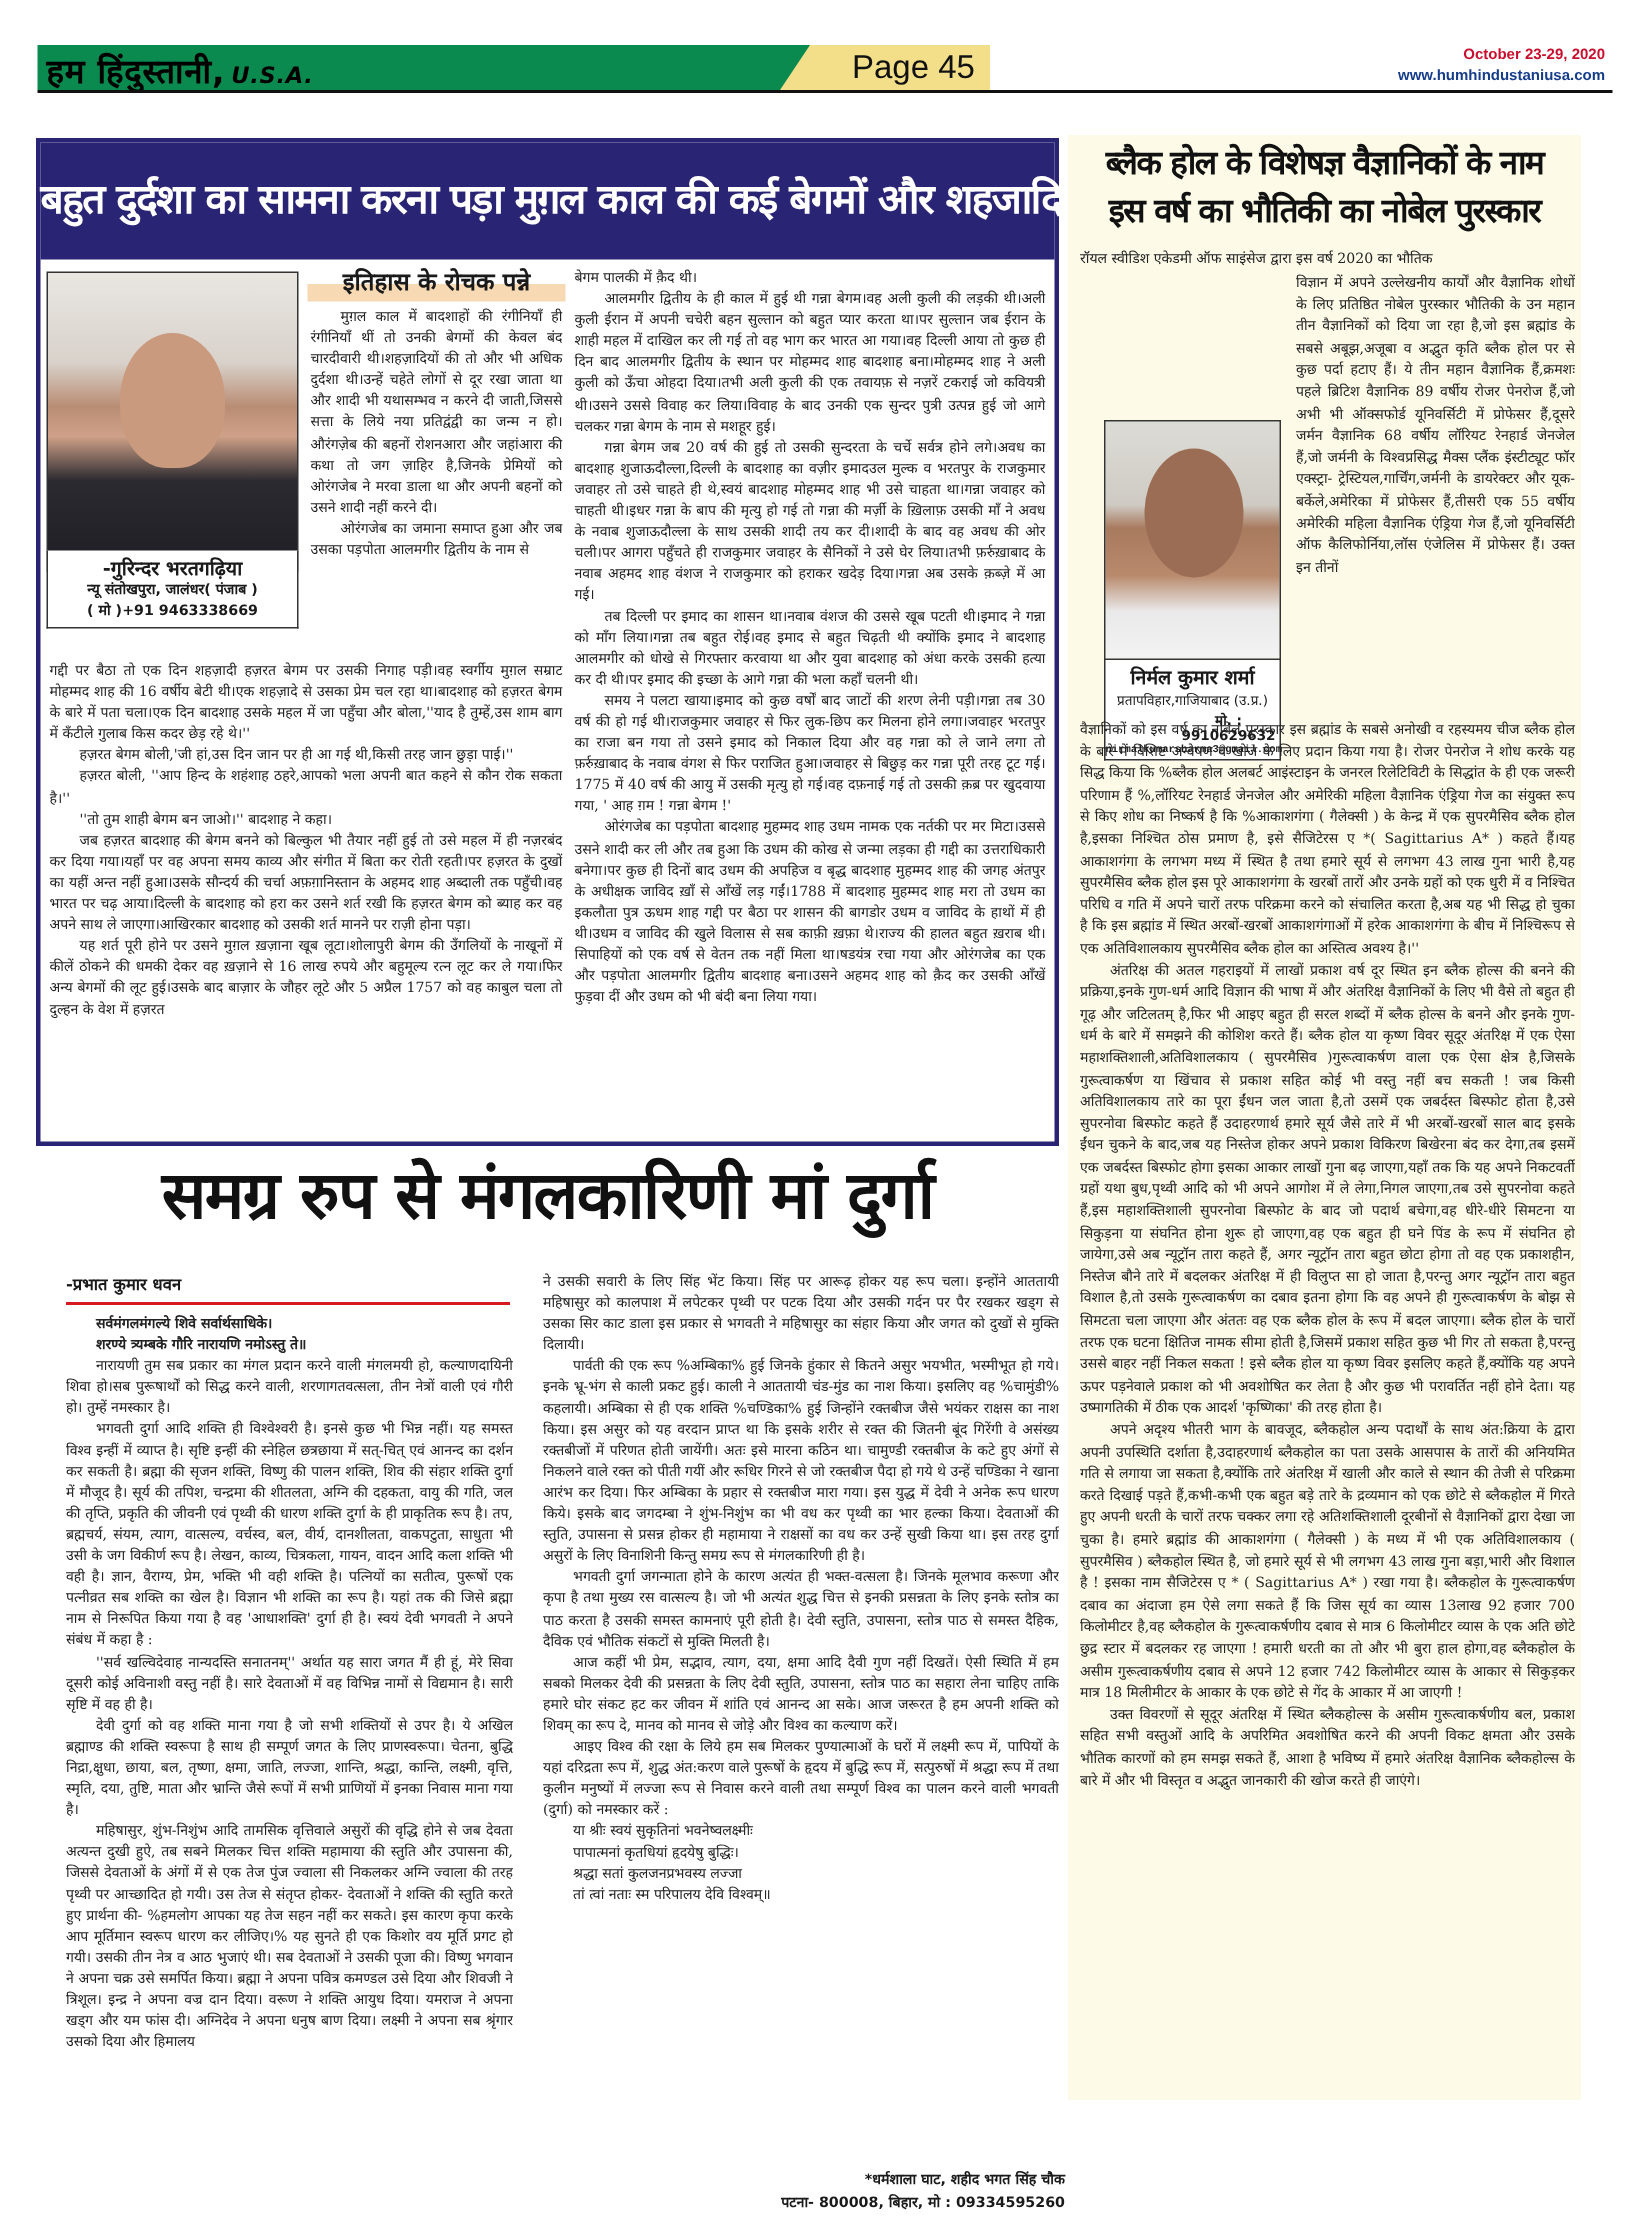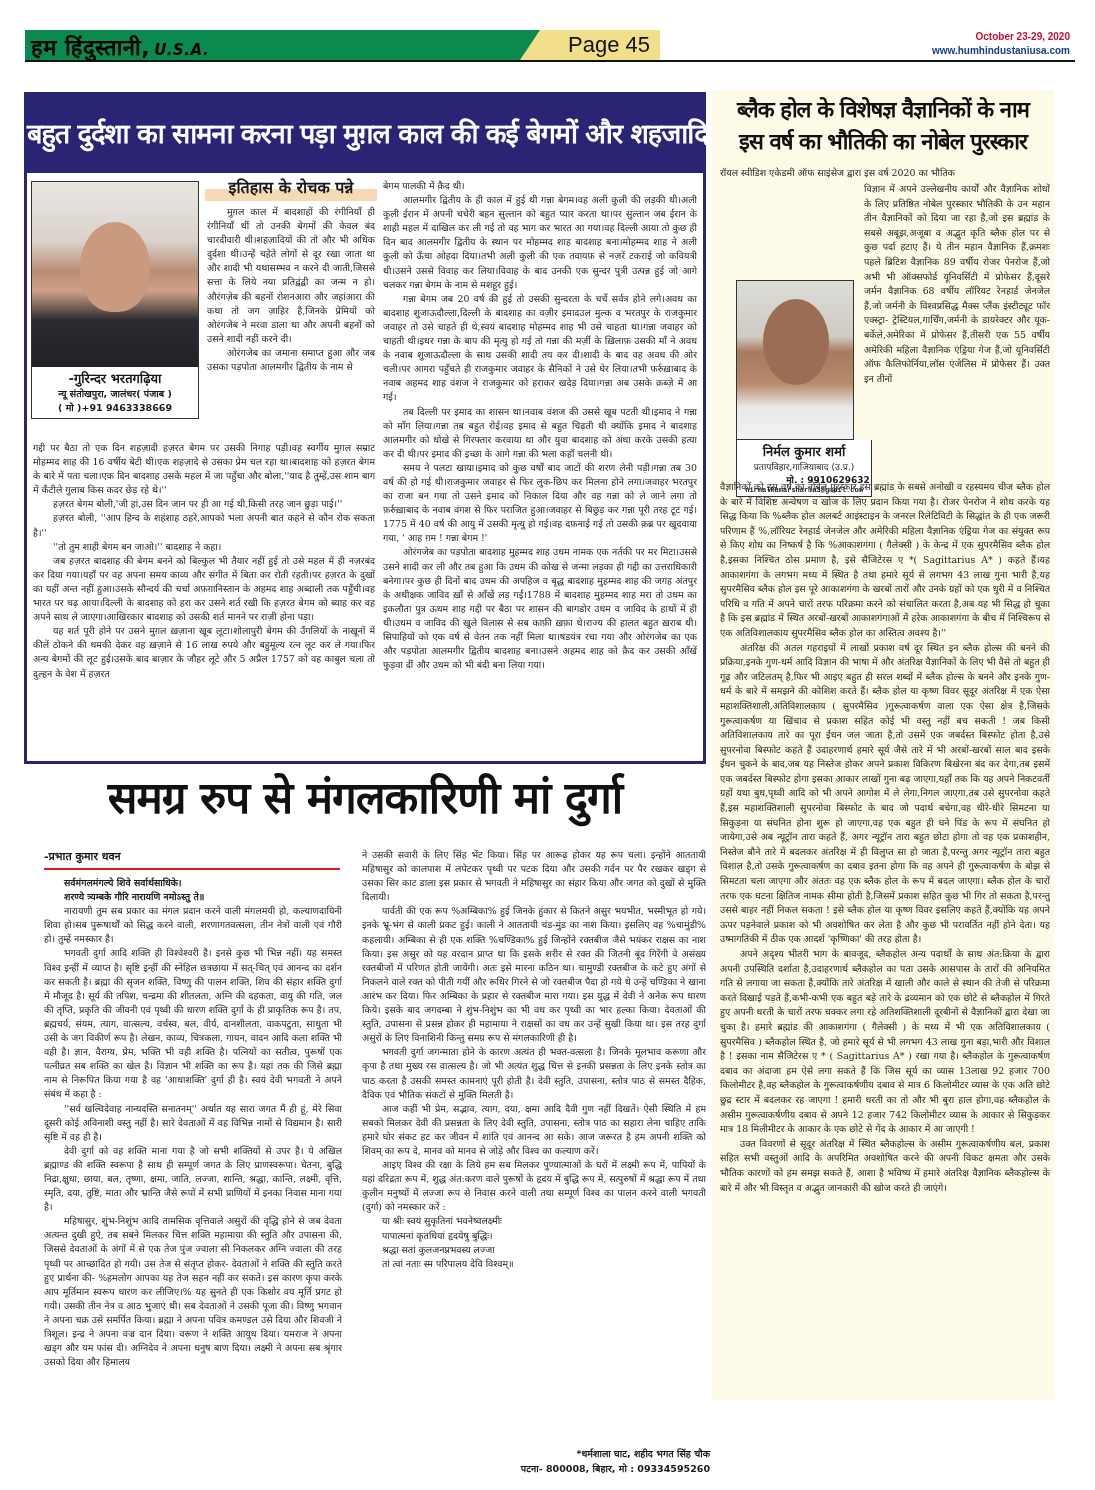--- a/index.html
+++ b/index.html
@@ -29,21 +29,21 @@
   .kicker { position: absolute; left: 178px; top: 80px; width: 172px; height: 26px; background: linear-gradient(180deg,#fff 55%,#f7d9b4 55%); font-family: "DejaVu Sans", sans-serif; font-weight: bold; font-size: 16px; text-align: center; line-height: 26px; }
   .col { position: absolute; font-size: 9.4px; line-height: 14.1px; text-align: justify; color: #222; overflow: hidden; }
   .col p { text-indent: 20px; }
   .col p.noind { text-indent: 0; }
 
   
   .nobel { position: absolute; left: 712px; top: 90px; width: 342px; height: 1310px; background: #fdfbe8; }
   .nobel-head { position: absolute; left: 0; top: 4px; width: 342px; text-align: center; font-family: "DejaVu Sans", sans-serif; font-weight: bold; font-size: 22px; line-height: 32px; color: #111; letter-spacing: -1px; }
   .photo2 { position: absolute; left: 24px; top: 190px; width: 118px; height: 160px; border: 1px solid #333; background: linear-gradient(180deg,#dcdcd6 0%,#cfcbc4 35%,#a87a5e 45%,#b98a6c 65%,#e9e9ea 80%,#f3f3f3 100%); }
   .photo2 .face { position: absolute; left: 26px; top: 18px; width: 66px; height: 86px; border-radius: 50%; background: #9b6d55; }
-  .byline2 { position: absolute; left: 24px; top: 350px; width: 136px; border: 1px solid #333; border-top: 0; background: #fff; text-align: center; font-family: "DejaVu Sans", sans-serif; padding: 2px 0; }
+  .byline2 { position: absolute; left: 24px; top: 350px; width: 118px; border: 1px solid #333; border-top: 0; background: #fff; text-align: center; font-family: "DejaVu Sans", sans-serif; padding: 2px 0; }
   .byline2 .n { font-weight: bold; font-size: 13px; }
   .byline2 .a { font-size: 9px; }
   .byline2 .p { font-weight: bold; font-size: 9px; padding-left: 48px; }
   .byline2 .e { font-weight: bold; font-size: 7px; font-family: Liberation Mono, monospace; }
 
   
   .durga-head { position: absolute; left: 24px; top: 768px; width: 682px; font-family: "DejaVu Sans", sans-serif; font-weight: bold; font-size: 44px; line-height: 60px; text-align: center; color: #111; letter-spacing: -1px; white-space: nowrap; }
   .durga-by { position: absolute; left: 44px; top: 848px; font-family: "DejaVu Sans", sans-serif; font-weight: bold; font-size: 11px; }
   .durga-rule { position: absolute; left: 44px; top: 868px; width: 296px; height: 2px; background: #d71920; }
   .durga-verse { font-weight: bold; }

